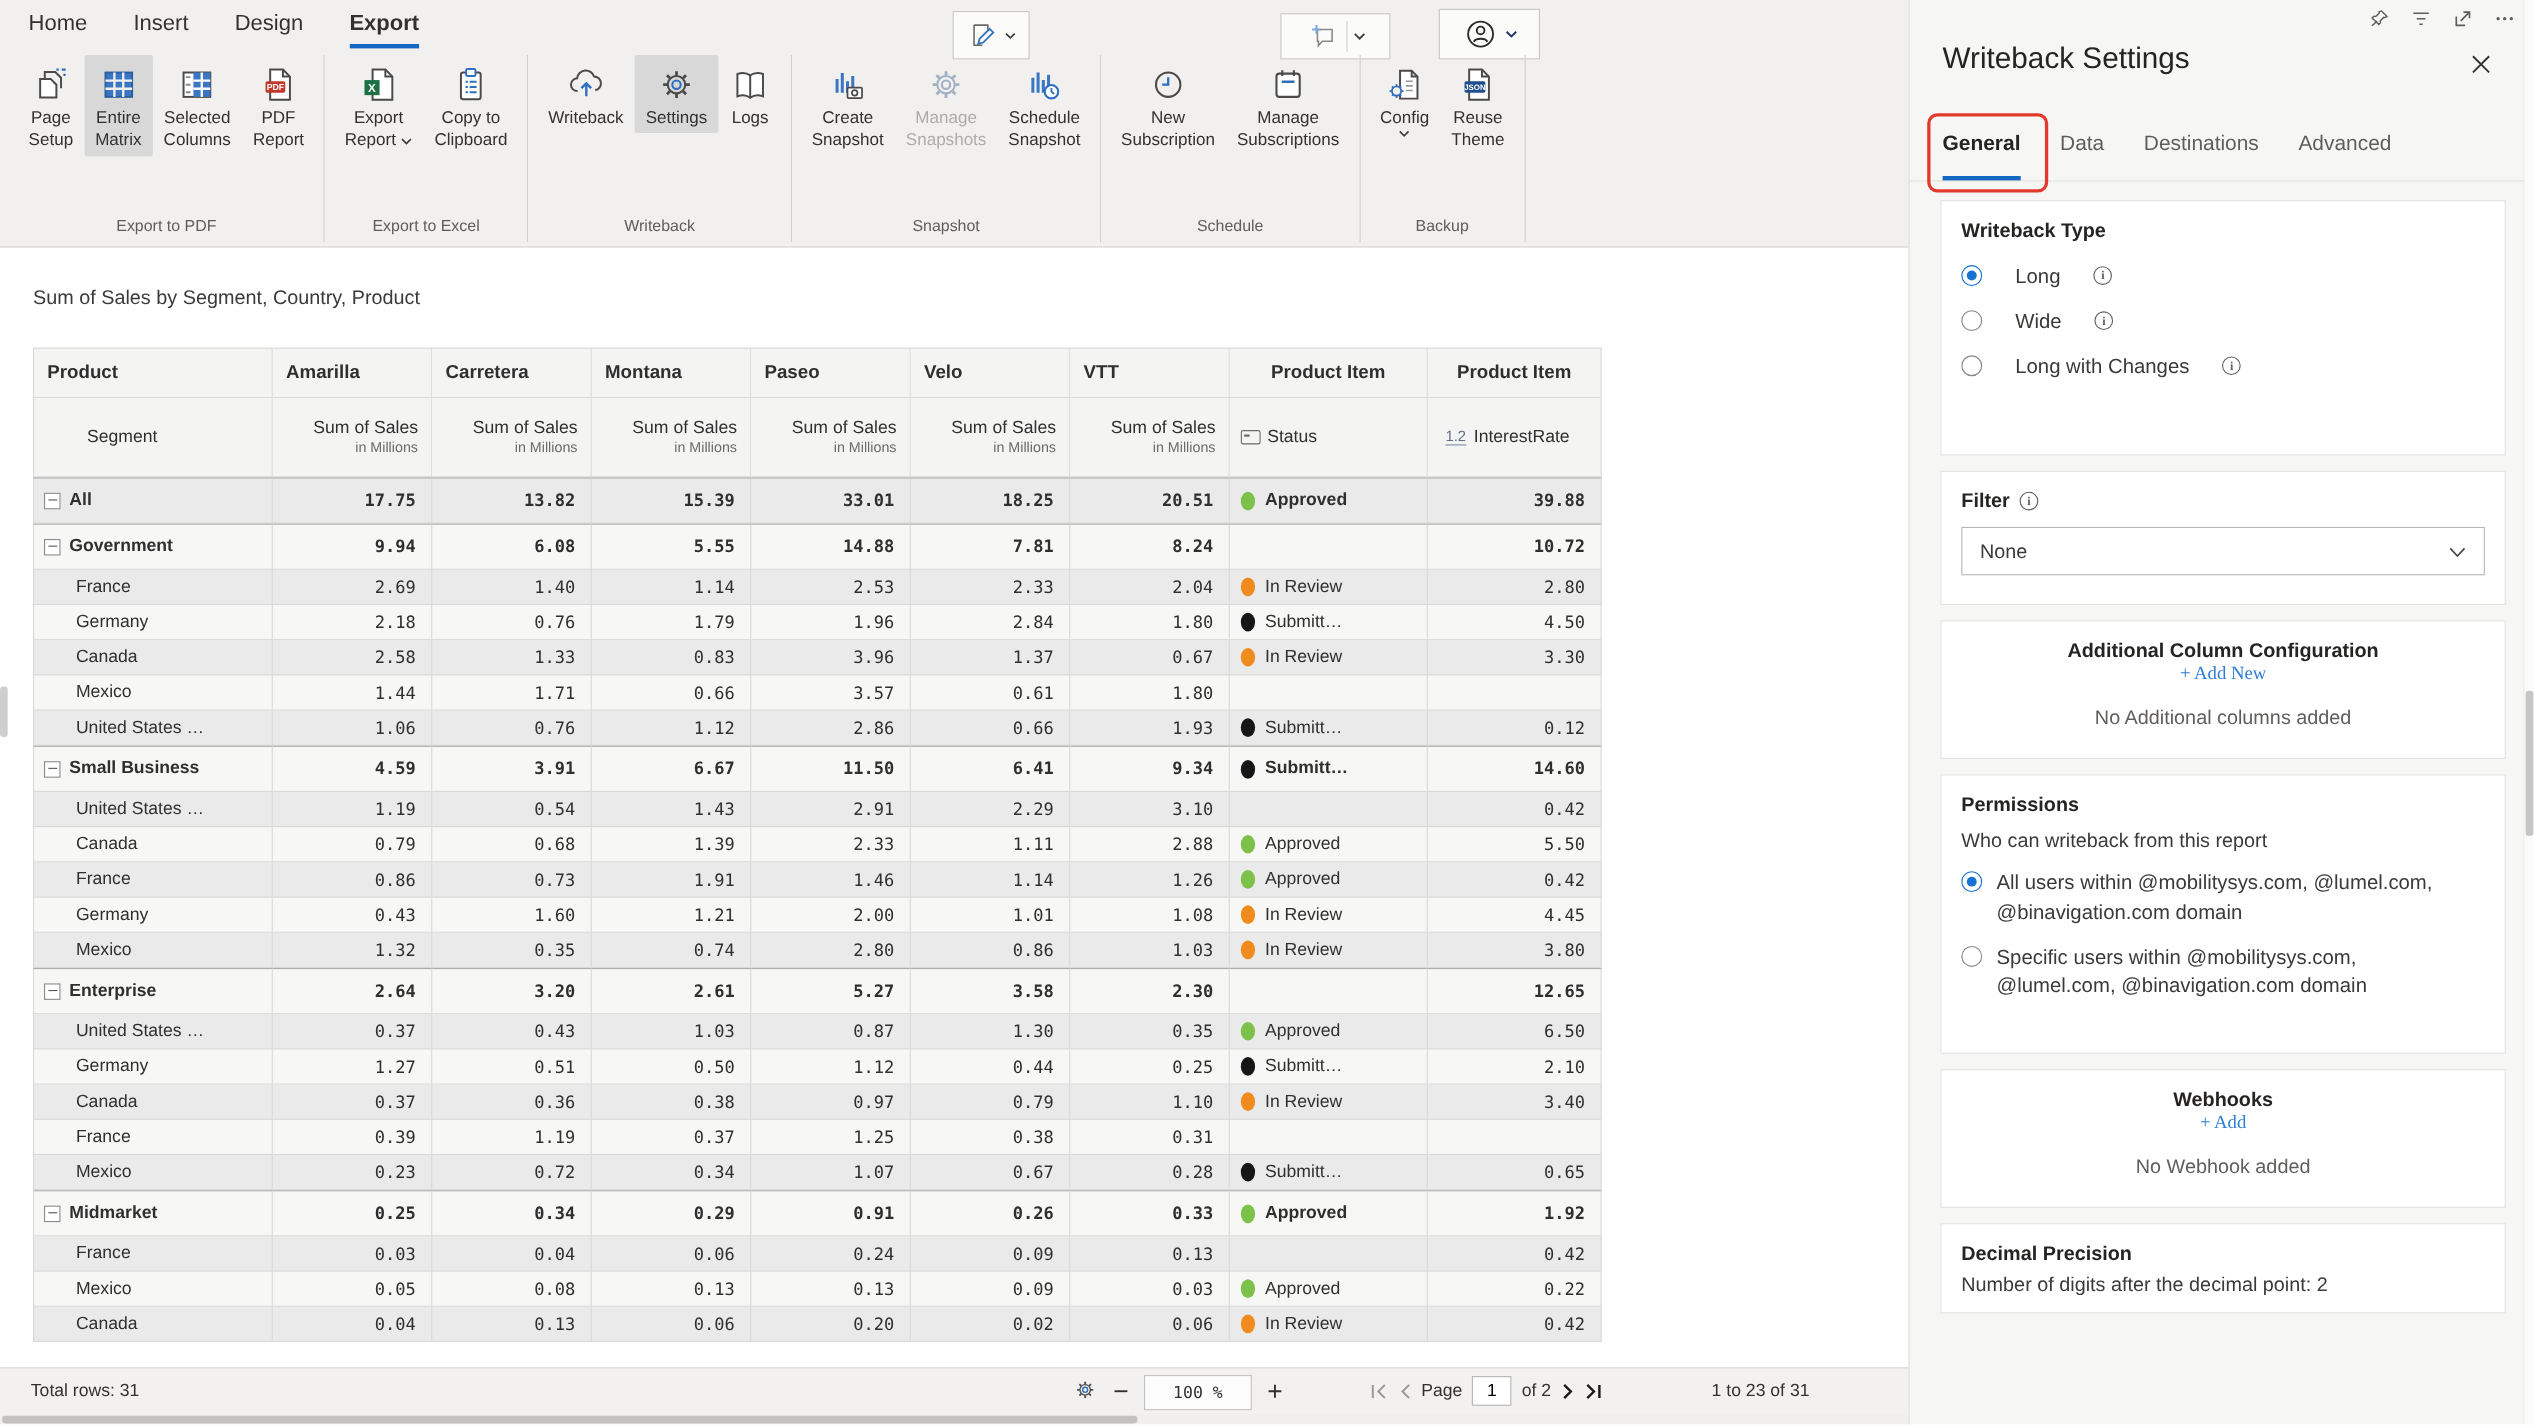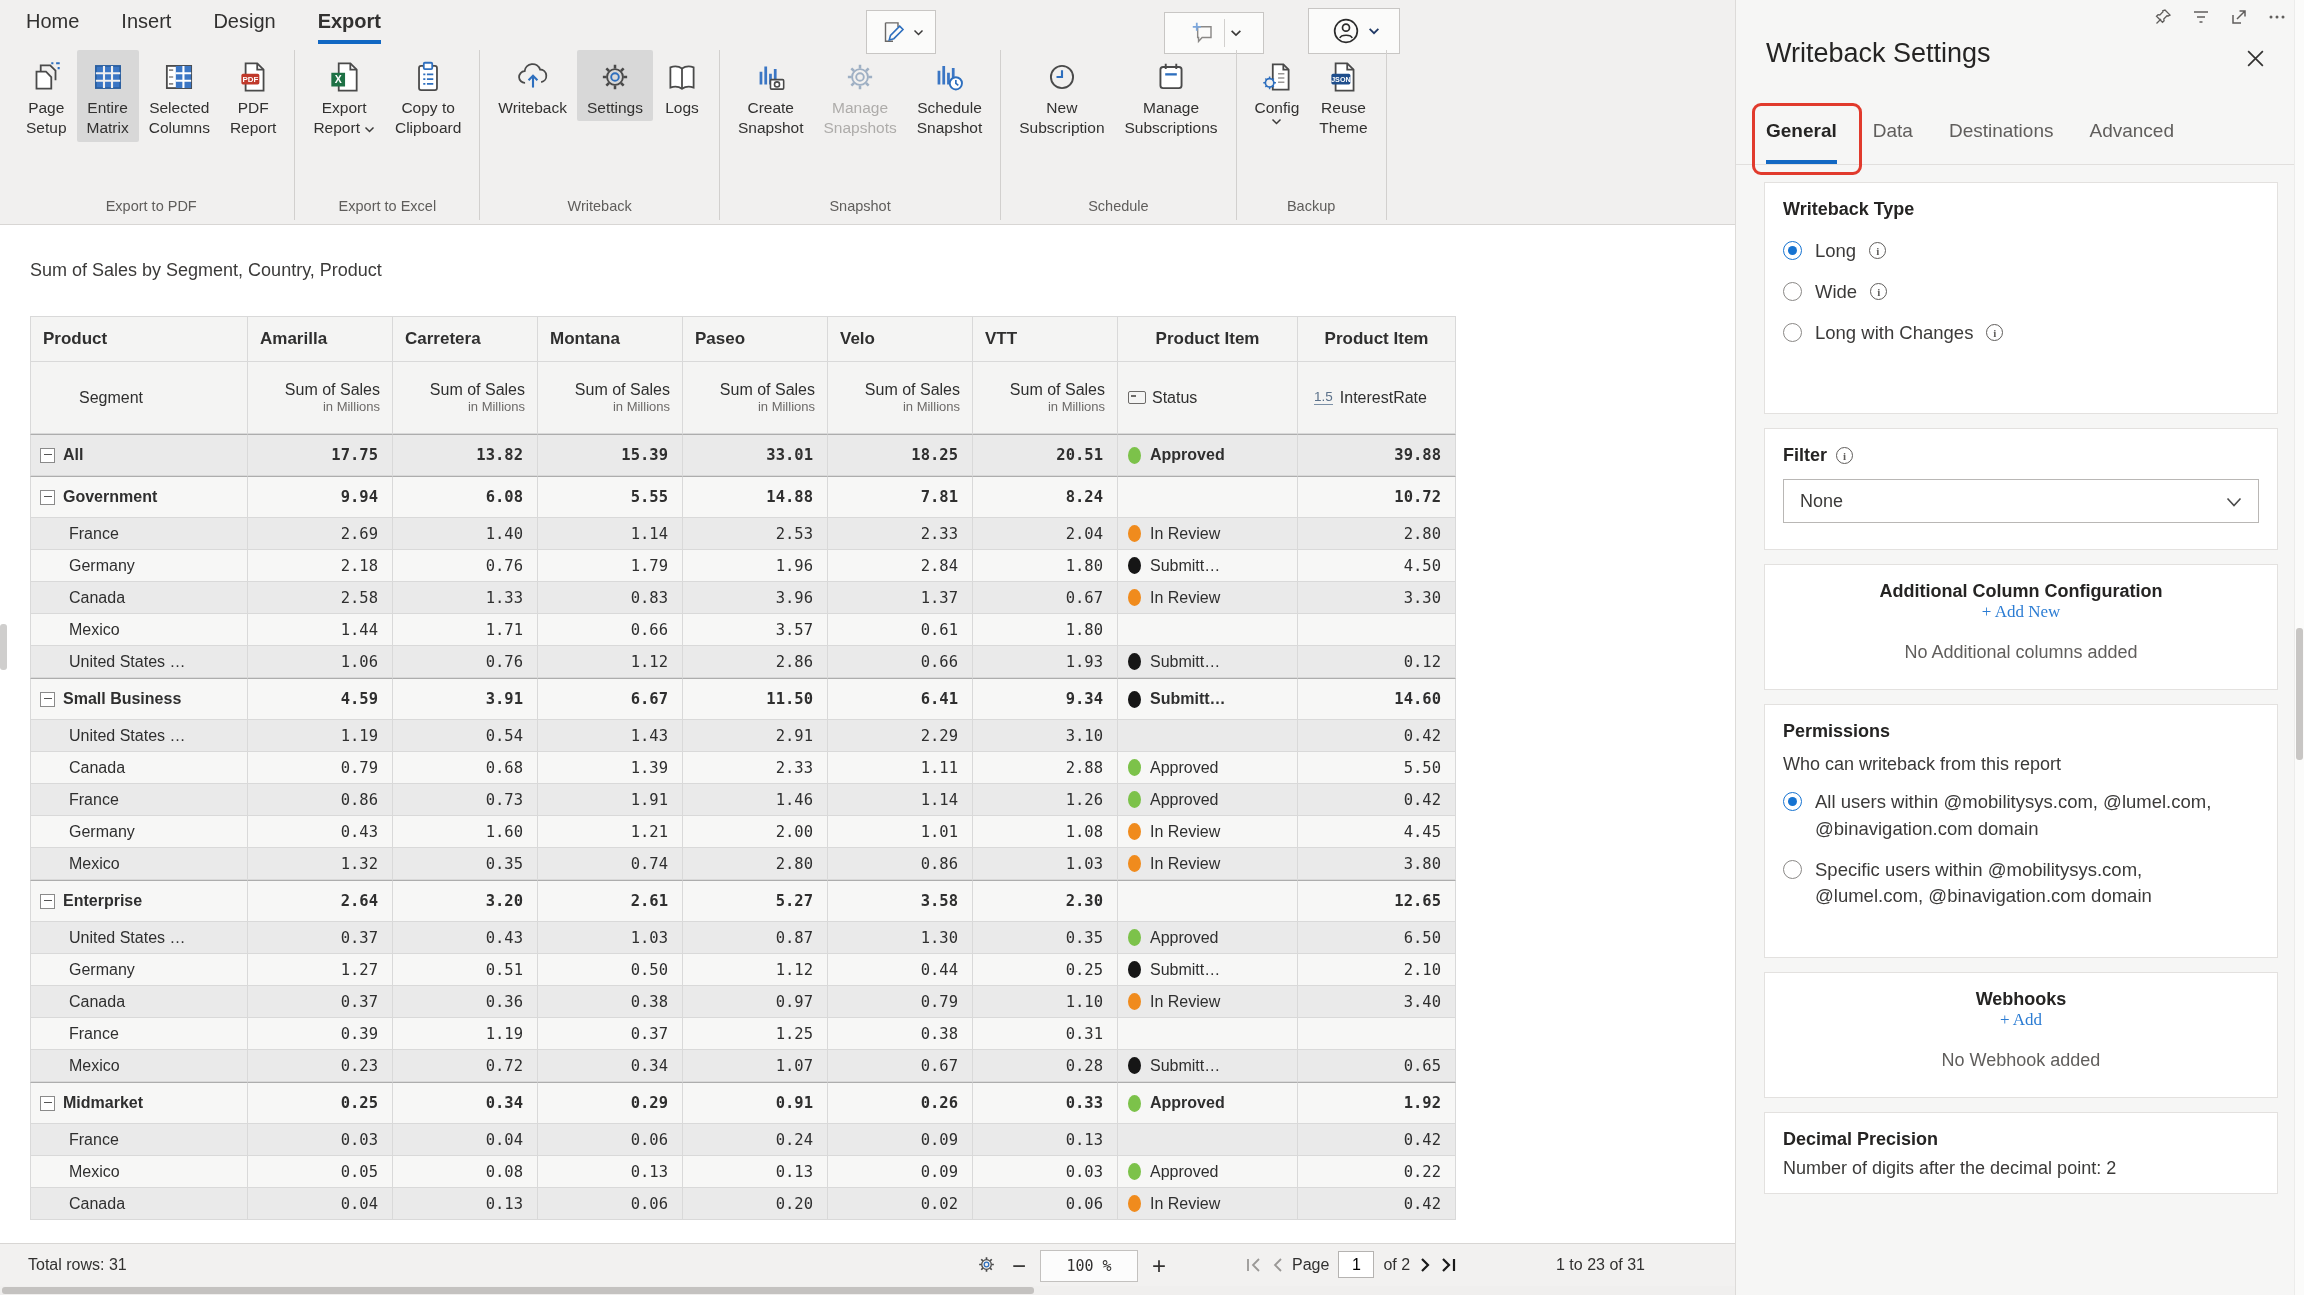--- a/index.html
+++ b/index.html
@@ -76,21 +76,21 @@
   .panel-title{position:absolute;left:30px;top:38px;font-size:27px;color:#252423;}
   .panel-close{position:absolute;right:38px;top:48px;width:22px;height:22px;}
   .panel-tabs{position:absolute;left:0;top:120px;right:0;height:45px;display:flex;gap:36px;padding-left:30px;font-size:19px;color:#605e5c;border-bottom:1px solid #e1dfdd;box-sizing:border-box;}
   .ptab{padding-bottom:11px;}
   .ptab.active{font-weight:bold;color:#252423;border-bottom:4px solid #1268c3;}
   .annotation{position:absolute;left:16px;top:103px;width:104px;height:66px;border:3px solid #e13a2c;border-radius:9px;}
   .card{position:absolute;left:28px;width:514px;background:#fff;border:1px solid #e3e1df;box-sizing:border-box;padding:16px 18px;}
   .card-h{font-size:18px;font-weight:bold;color:#252423;display:flex;align-items:center;gap:9px;}
   .card-hrow{display:flex;align-items:center;justify-content:space-between;flex-direction:column;}
   .link{color:#2b7cd3;font-size:17px;font-family:Liberation Serif, serif;}
-  .opt{display:flex;align-items:center;gap:13px;height:41px;font-size:18.5px;color:#3b3a39;}
+  .opt{display:flex;align-items:center;gap:30px;height:41px;font-size:18.5px;color:#3b3a39;}
   .rb{width:19px;height:19px;border-radius:50%;border:1.8px solid #8a8886;background:#fff;flex:none;display:flex;align-items:center;justify-content:center;box-sizing:border-box;}
   .rb.sel{border-color:#1673d1;}
   .rb.sel::after{content:"";width:9px;height:9px;border-radius:50%;background:#1673d1;}
   .info{width:17px;height:17px;border:1.4px solid #5f5d5b;border-radius:50%;display:inline-flex;align-items:center;justify-content:center;color:#5f5d5b;flex:none;box-sizing:border-box;}
   .info::after{content:"i";font-size:11px;font-family:"Liberation Serif",serif;font-weight:bold;}
   .select{margin-top:13px;height:42px;border:1px solid #b9b7b5;background:#fff;display:flex;align-items:center;justify-content:space-between;padding:0 16px;font-size:18px;color:#3b3a39;}
   .empty{color:#605e5c;font-size:18px;text-align:center;margin-top:20px;}
   .sub{font-size:18px;color:#3b3a39;margin-top:12px;}
   .popt{display:flex;align-items:flex-start;gap:13px;font-size:18.5px;color:#3b3a39;line-height:1.45;margin-top:14px;}
   .popt .rb{margin-top:3px;}
@@ -408,21 +408,21 @@
         </div>
         <div class="mcell h2-measure" style="width: 145px; flex: 0 0 auto;">
           <div class="l1">Sum of Sales</div>
           <div class="l2">in Millions</div>
         </div>
         <div class="mcell h2-status" style="width: 180px; flex: 0 0 auto;">
           <span class="status-hicon"></span>
           <span>Status</span>
         </div>
         <div class="mcell h2-interest" style="width: 158px; flex: 0 0 auto;">
-          <span class="numfmt">1.5</span>
+          <span class="numfmt">1.2</span>
           <span>InterestRate</span>
         </div>
       </div>
       <div class="mrow data group alt">
         <div class="mcell rowhdr" style="width: 218px; flex: 0 0 auto;">
           <span class="exp"></span>
           <span>All</span>
         </div>
         <div class="mcell val" style="width: 145px; flex: 0 0 auto;">17.75</div>
         <div class="mcell val" style="width: 145px; flex: 0 0 auto;">13.82</div>

